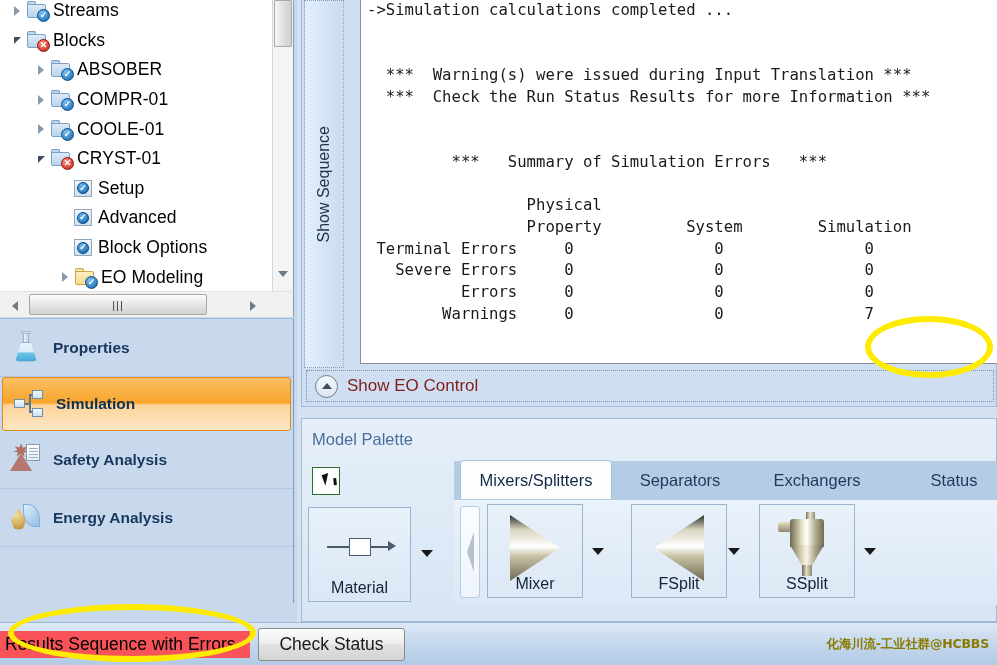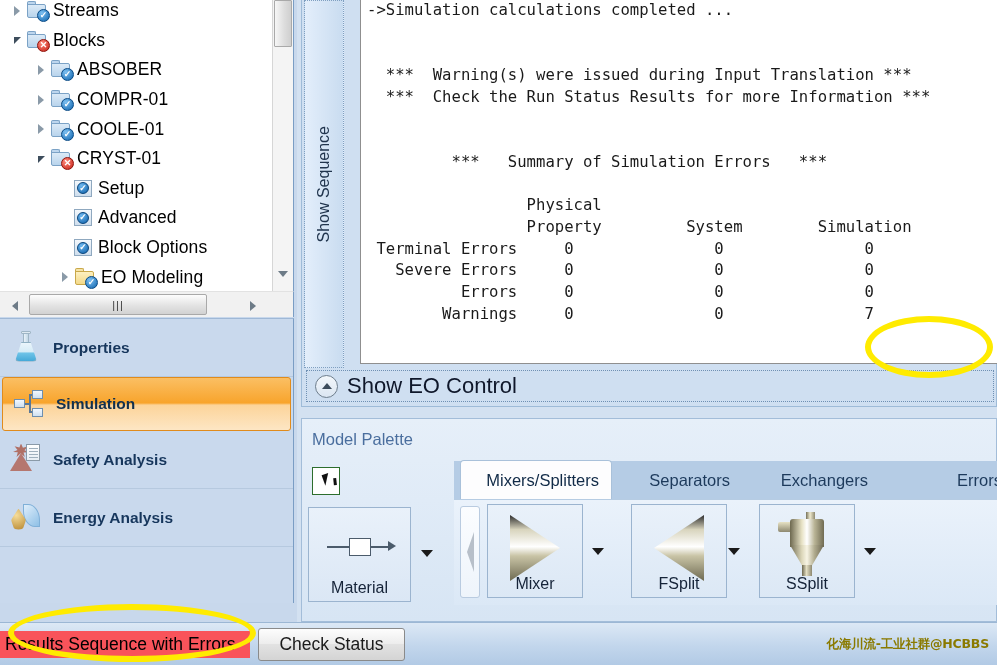--- a/index.html
+++ b/index.html
@@ -332,21 +332,21 @@
     background: linear-gradient(#f3f7fb, #dbe6f2);
     display: flex; align-items: center; justify-content: center;
     margin-right: 9px;
   }
   #eo-circle .chev {
     width: 0; height: 0;
     border-left: 5px solid transparent;
     border-right: 5px solid transparent;
     border-bottom: 6px solid #3c4c5c;
   }
-  #eo-label { font-size: 22px; color: #0f172a; font-family: "Liberation Sans", sans-serif; }
+  #eo-label { font-size: 17px; color: #7f1d1d; font-family: "Liberation Sans", sans-serif; }
 
   
   #palette {
     position: absolute; left: 4px; top: 418px;
     width: 696px; height: 204px;
     background: linear-gradient(#e6eff9, #d7e5f4);
     border: 1px solid #a3bdd9;
   }
   #palette-title {
     position: absolute; left: 10px; top: 11px;
@@ -401,21 +401,21 @@
   }
 
   
   #tabstrip {
     position: absolute; left: 152px; top: 42px;
     width: 544px; height: 38px;
     background: #b5cce5;
   }
   .ptab {
     position: absolute; top: 0; height: 38px;
-    display: flex; align-items: center; justify-content: flex-end;
+    display: flex; align-items: center; justify-content: center;
     font-size: 16.5px; color: #1d3a5c;
     font-family: "Liberation Sans", sans-serif;
     padding: 0 12px;
   }
   .ptab.active {
     background: #fdfdfe;
     border: 1px solid #a9c1da;
     border-bottom: none;
     border-radius: 4px 4px 0 0;
     height: 40px;
@@ -740,21 +740,21 @@
           <div class="ptab active" style="left: 6px; width: 152px;">
             <span>Mixers/Splitters</span>
           </div>
           <div class="ptab" style="left: 164px; width: 124px;">
             <span>Separators</span>
           </div>
           <div class="ptab" style="left: 300px; width: 126px;">
             <span>Exchangers</span>
           </div>
           <div class="ptab" style="left: 440px; width: 120px;">
-            <span>Errors</span>
+            <span>Status</span>
           </div>
         </div>
 
       <div id="palette-body">
         <div id="scroll-left-tab">
             <div class="sl"></div>
           </div>
       <div class="pcard" style="left: 33px;">
             <div class="mixer-glyph"></div>
             <div class="card-label">Mixer</div>

